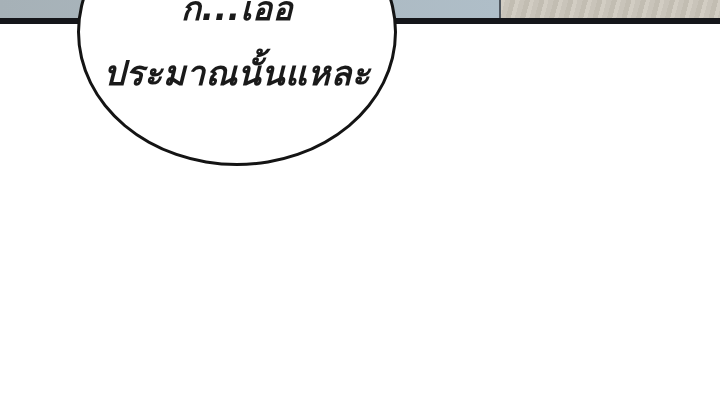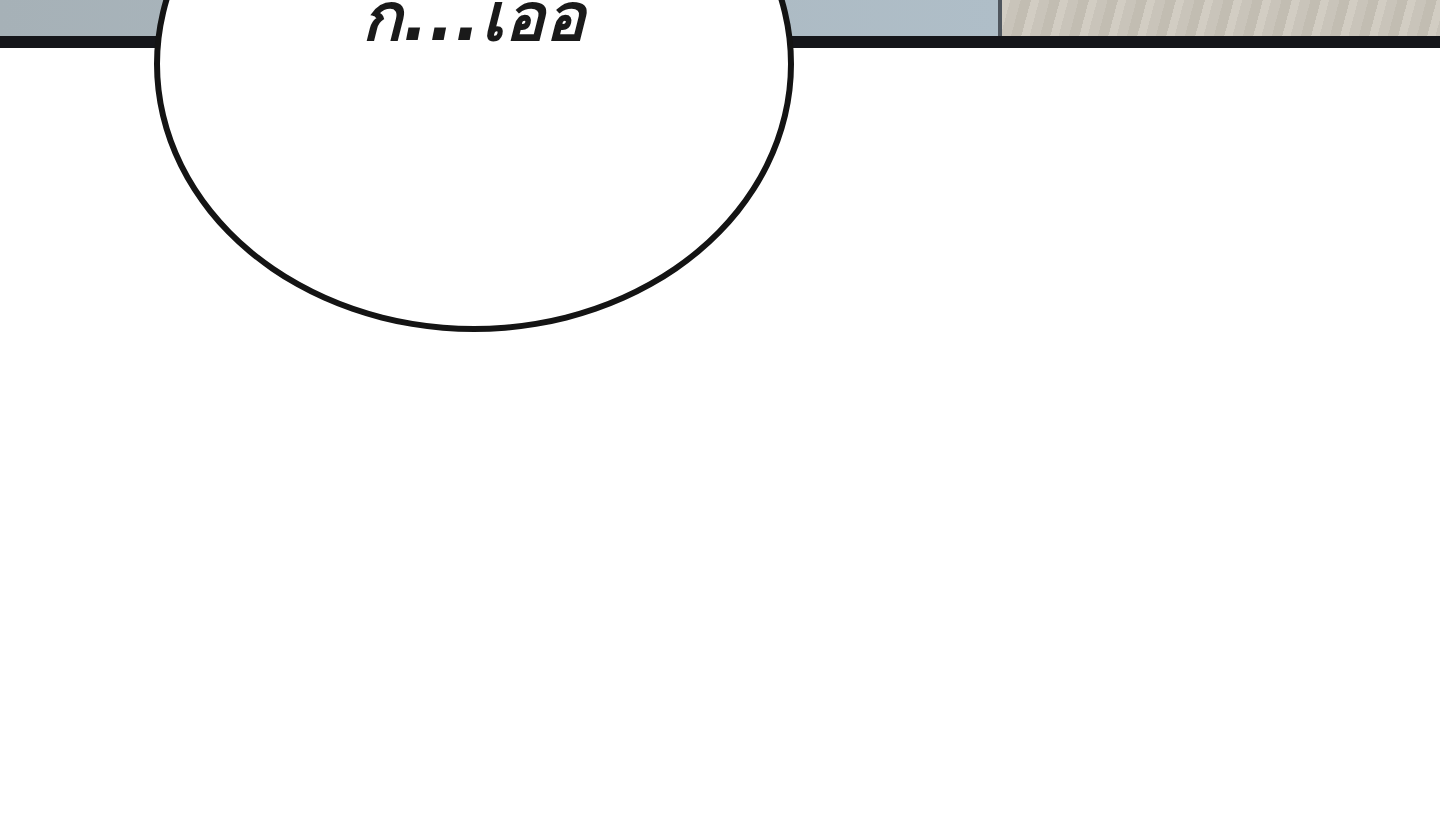--- a/index.html
+++ b/index.html
@@ -99,15 +99,16 @@
   <div class="strip-divider"></div>
 
   <div class="strip strip-right"></div>
 
   <div class="panel-border"></div>
 
   <div class="bubble"></div>
 
   <div class="bubble-text">
     <div class="bubble-line1">ก...เออ</div>
+    <div class="bubble-line2">ประมาณนั้นแหละ</div>
   </div>
 
 </div>
 
 </body></html>

